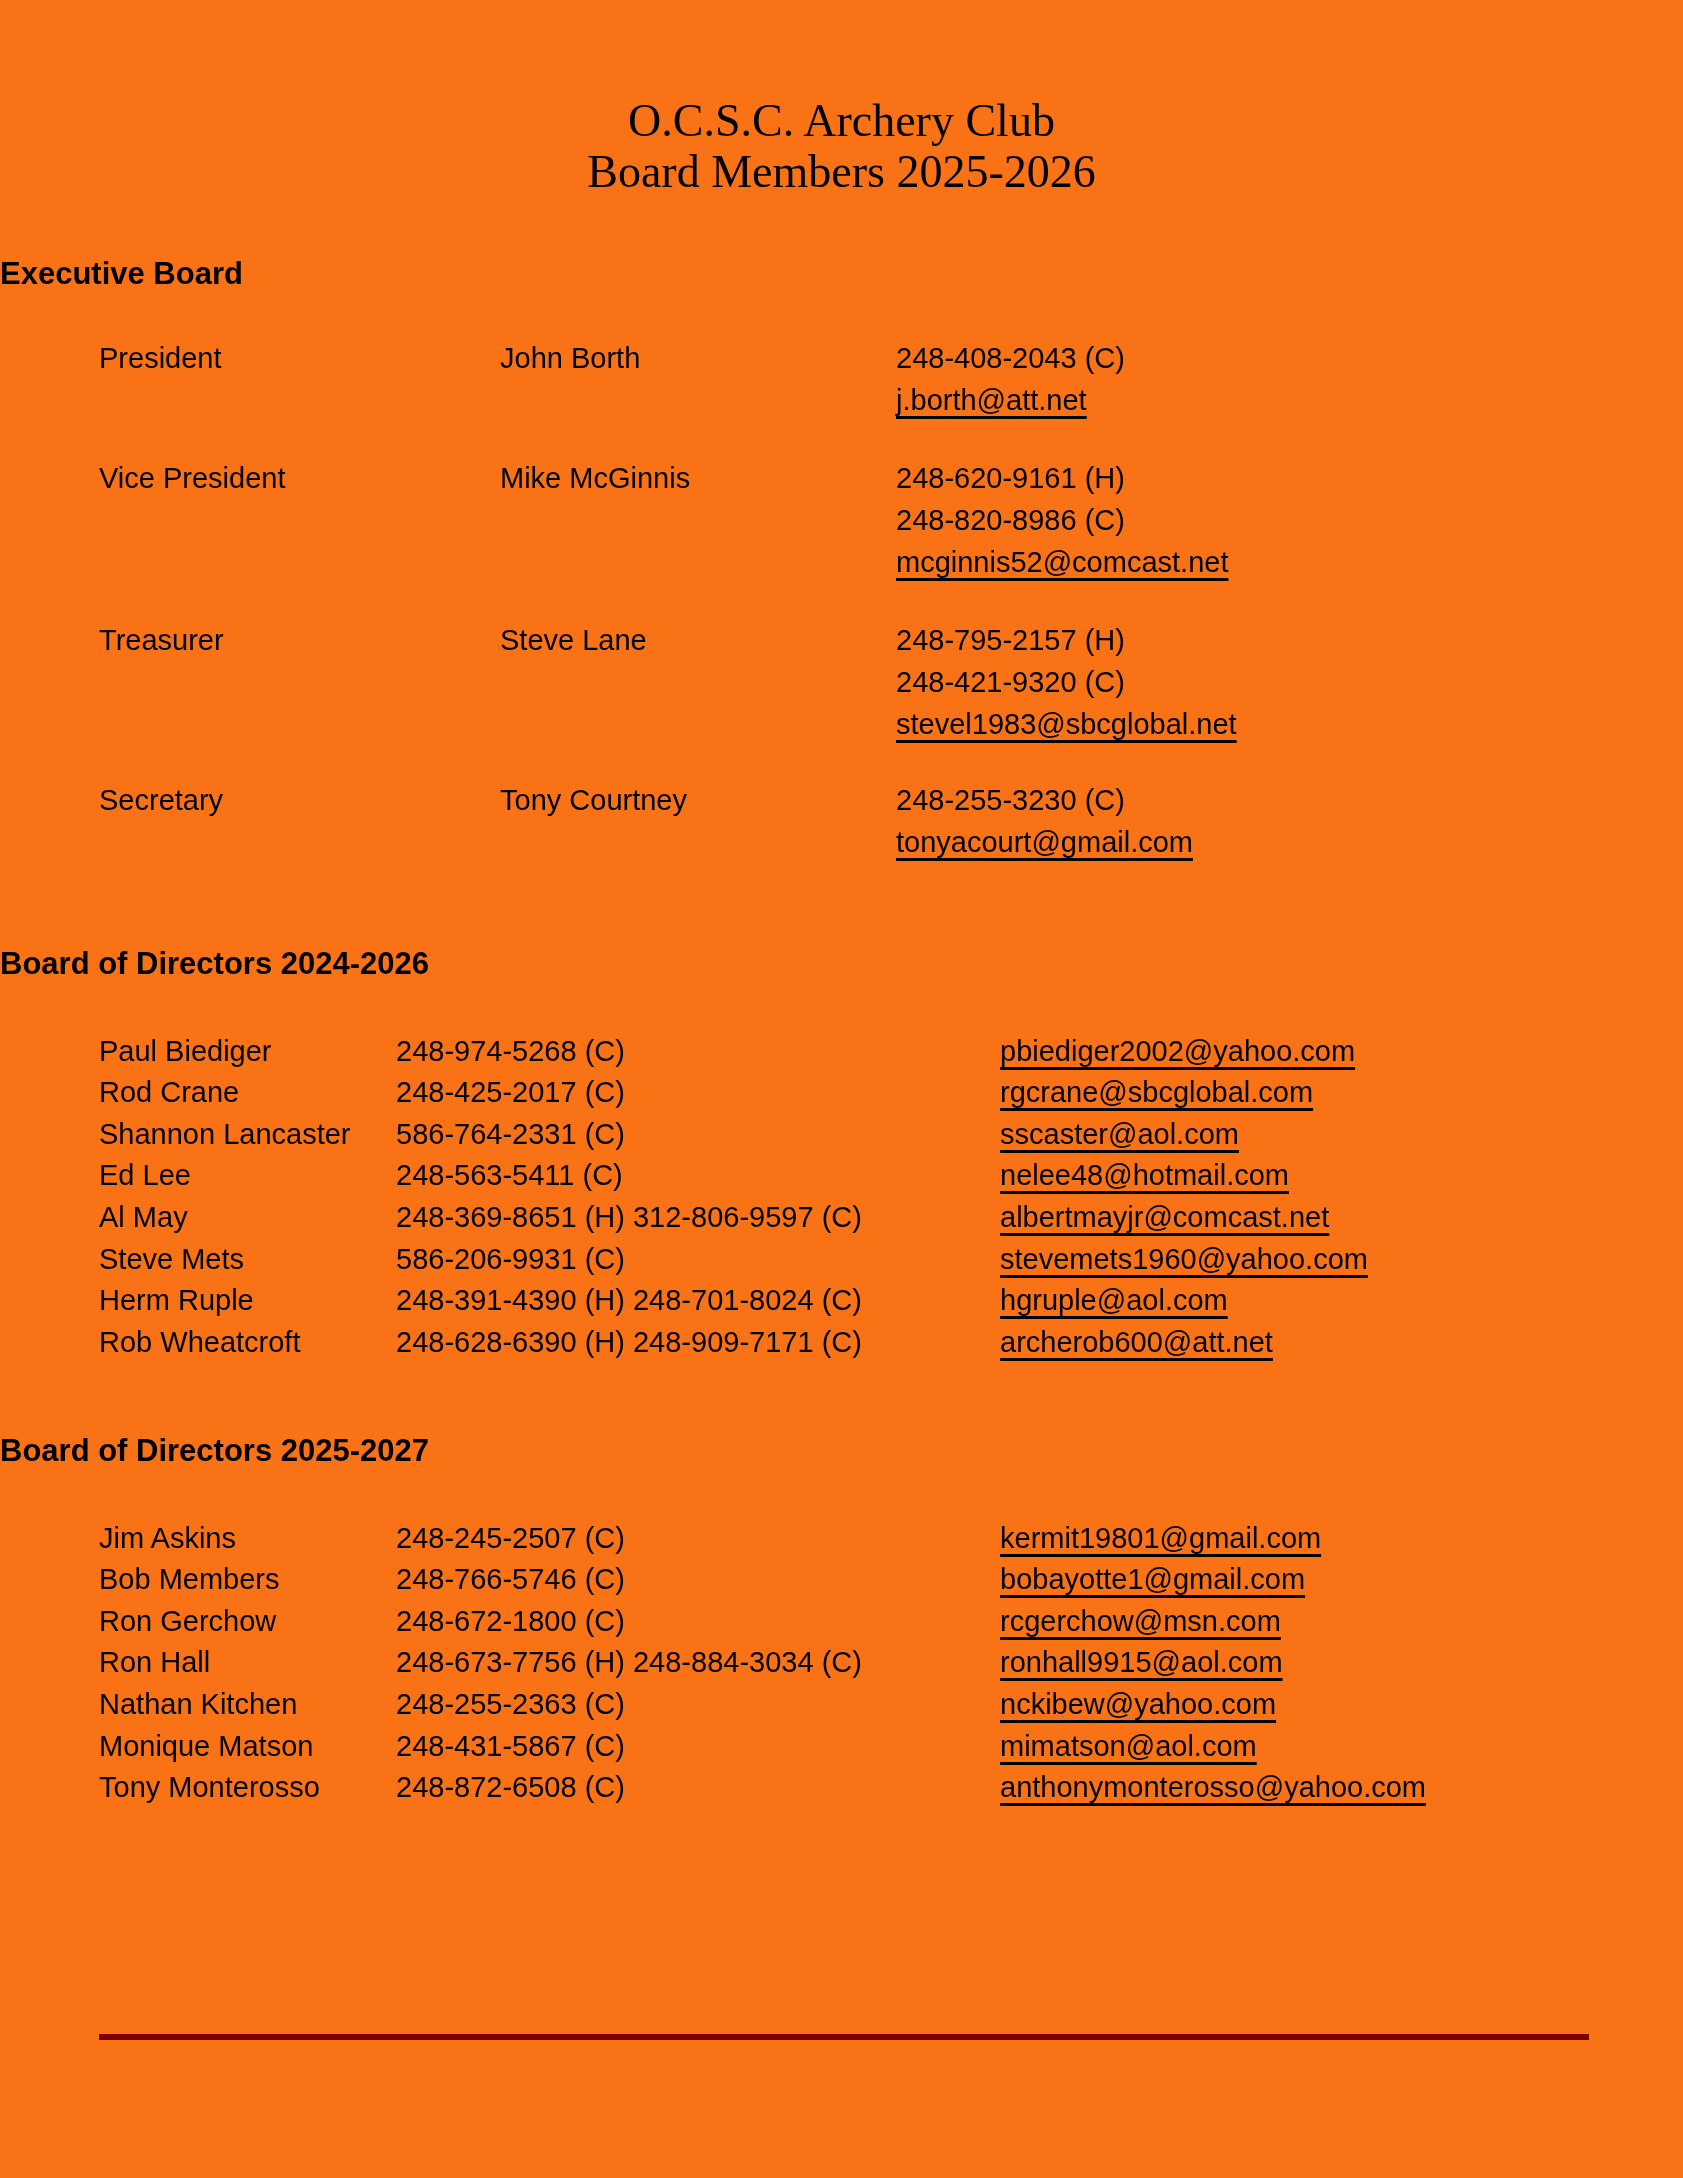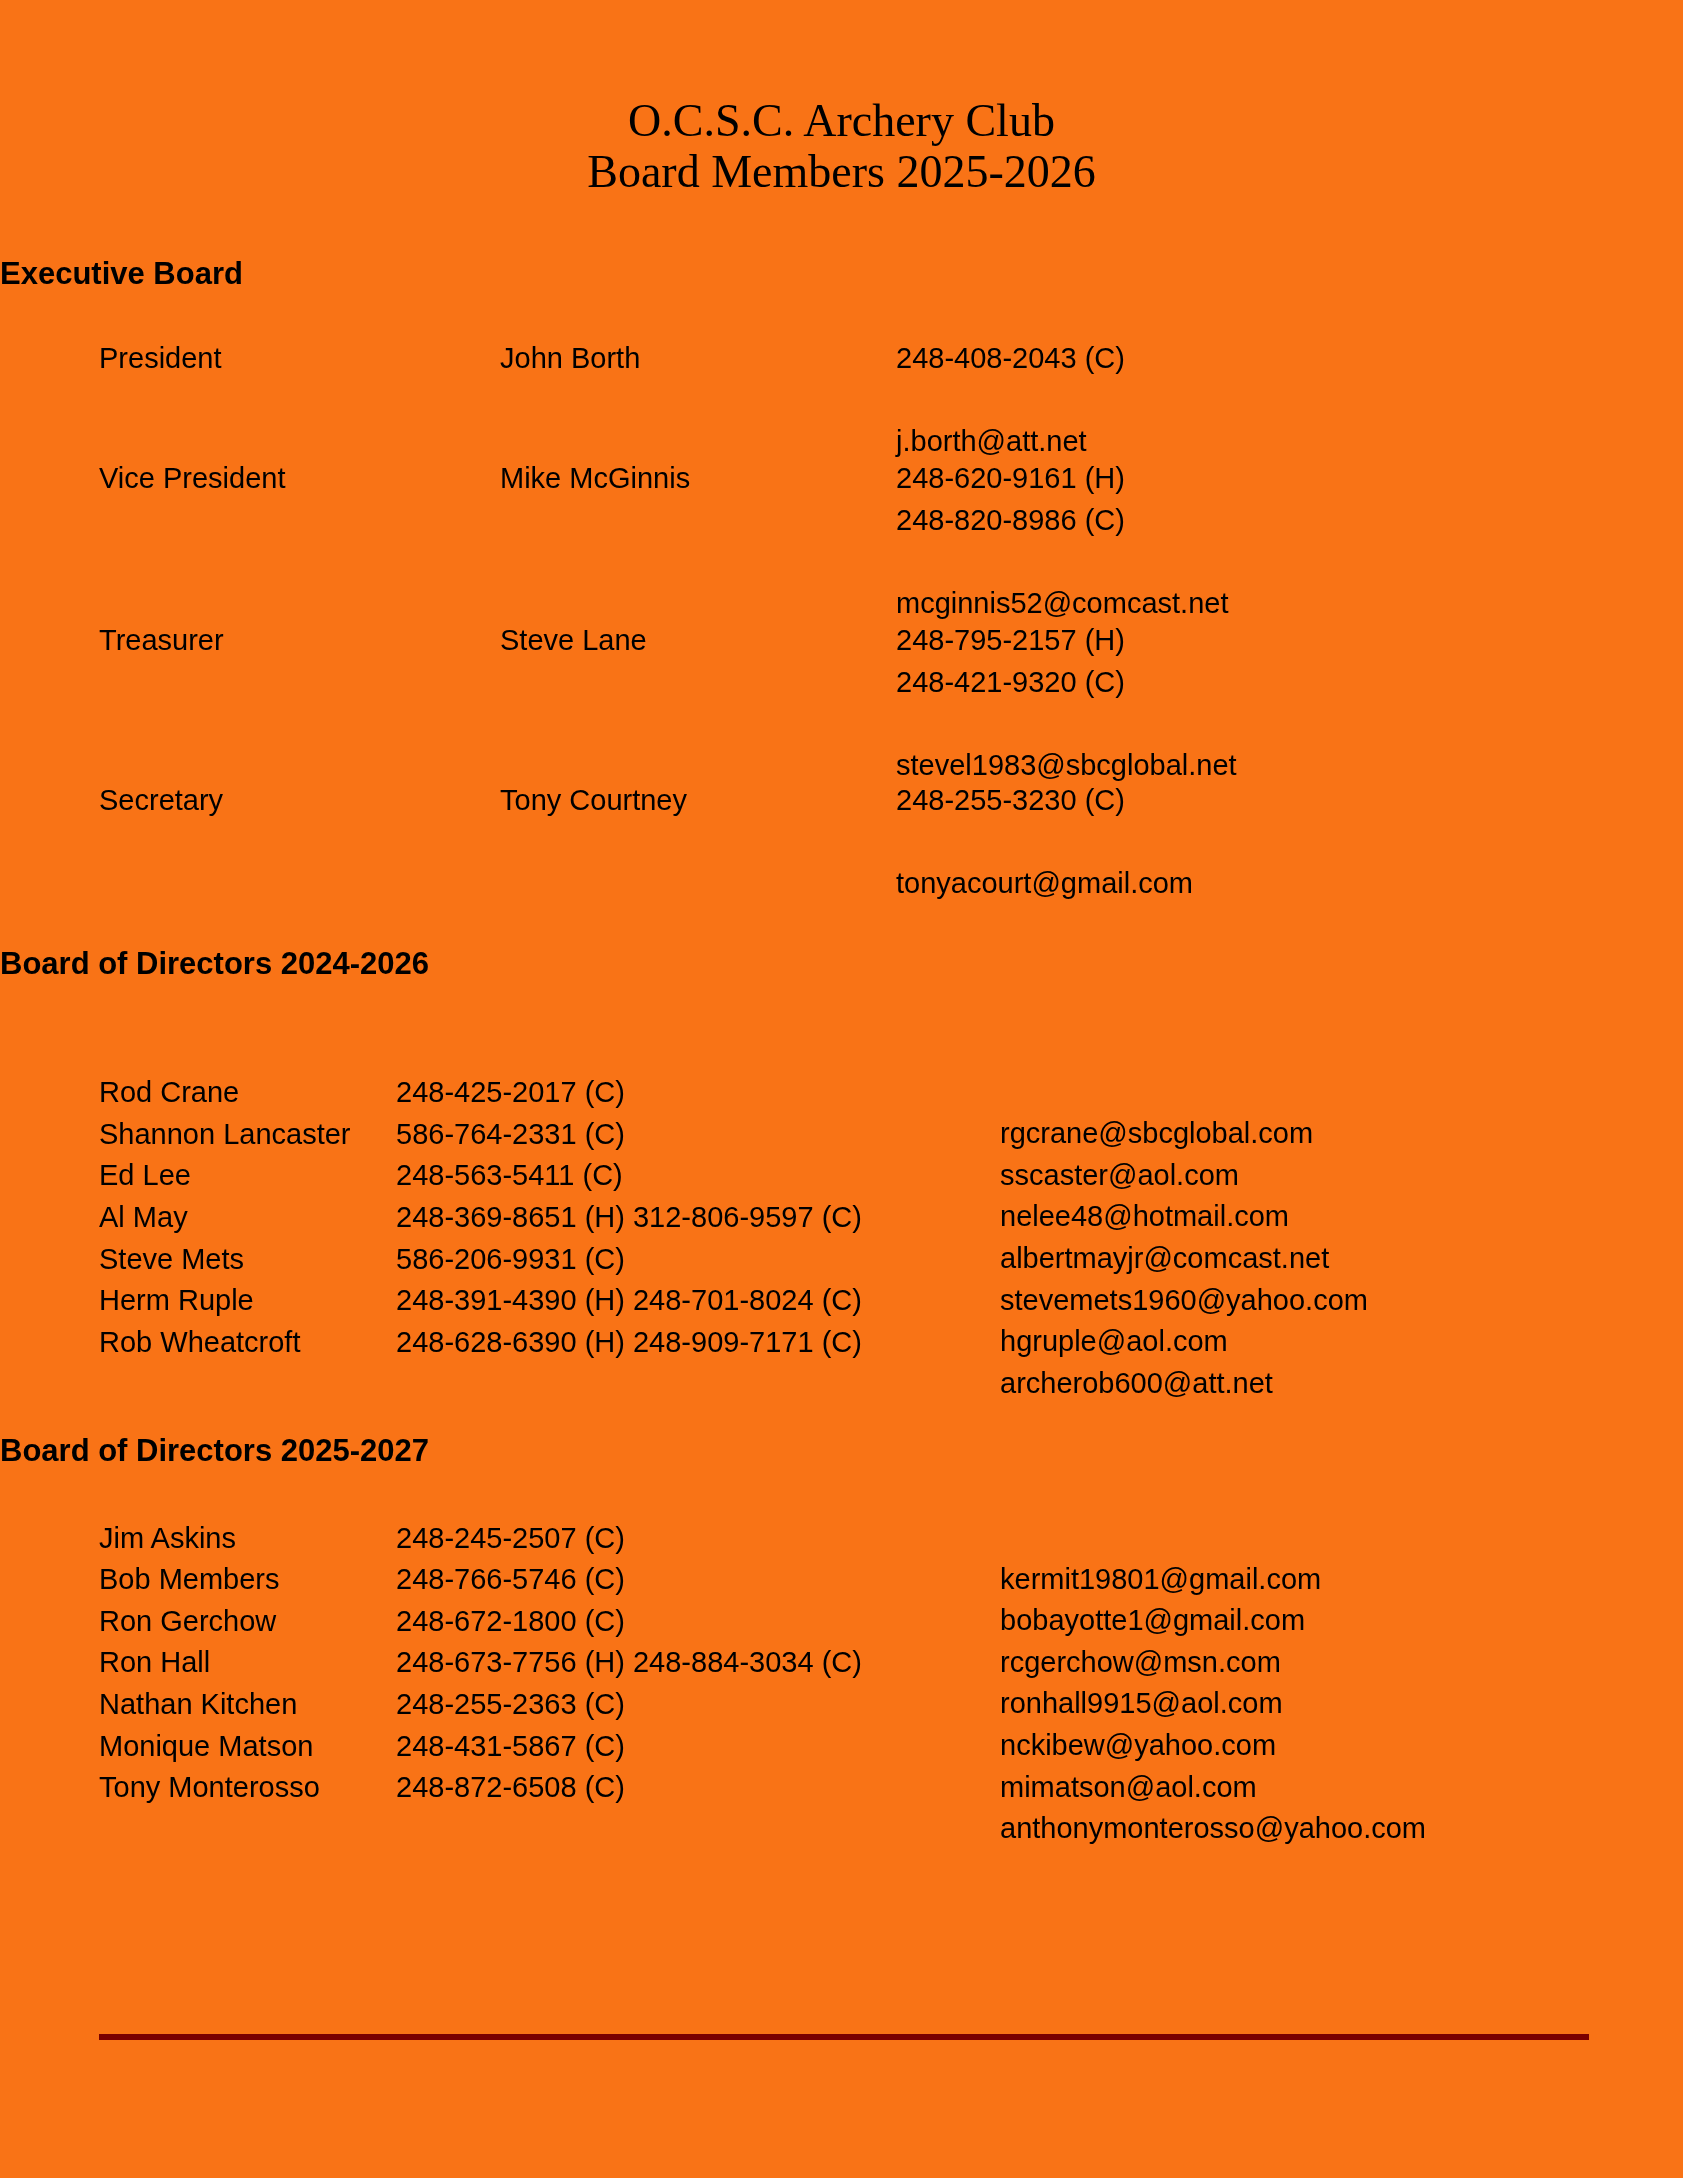--- a/index.html
+++ b/index.html
@@ -45,23 +45,23 @@
   #exec-2 { top: 619px; }
   #exec-3 { top: 779px; }
 
   .dir-row { position: absolute; left: 0; width: 100%; height: 42px; font-size: 29px; line-height: 42px; }
   .dir-row .dname  { position: absolute; left: 99px;  top: 0; white-space: nowrap; }
   .dir-row .dphone { position: absolute; left: 396px;  top: 0; white-space: nowrap; }
   .dir-row .demail { position: absolute; left: 1000px; top: 0; white-space: nowrap; }
 
   .email {
     color: #000000;
+    text-decoration: underline;
     text-decoration-thickness: 3px;
     text-underline-offset: 6px;
-    margin-top: 41px;
   }
   .divider {
     position: absolute;
     left: 99px;
     top: 2034px;
     width: 1490px;
     height: 6px;
     background: #7a0000;
   }
 </style>
@@ -110,20 +110,25 @@
     <span class="role">Secretary</span>
     <span class="name">Tony Courtney</span>
     <span class="contact">
       <div>248-255-3230 (C)</div>
       <div class="email">tonyacourt@gmail.com</div>
     </span>
   </div>
 
   <div id="heading-d1" class="section-heading">Board of Directors 2024-2026</div>
 
+  <div class="dir-row" style="top:1030px">
+    <span class="dname">Paul Biediger</span>
+    <span class="dphone">248-974-5268 (C)</span>
+    <span class="demail email">pbiediger2002@yahoo.com</span>
+  </div>
   <div class="dir-row" style="top:1071px">
     <span class="dname">Rod Crane</span>
     <span class="dphone">248-425-2017 (C)</span>
     <span class="demail email">rgcrane@sbcglobal.com</span>
   </div>
   <div class="dir-row" style="top:1113px">
     <span class="dname">Shannon Lancaster</span>
     <span class="dphone">586-764-2331 (C)</span>
     <span class="demail email">sscaster@aol.com</span>
   </div>

